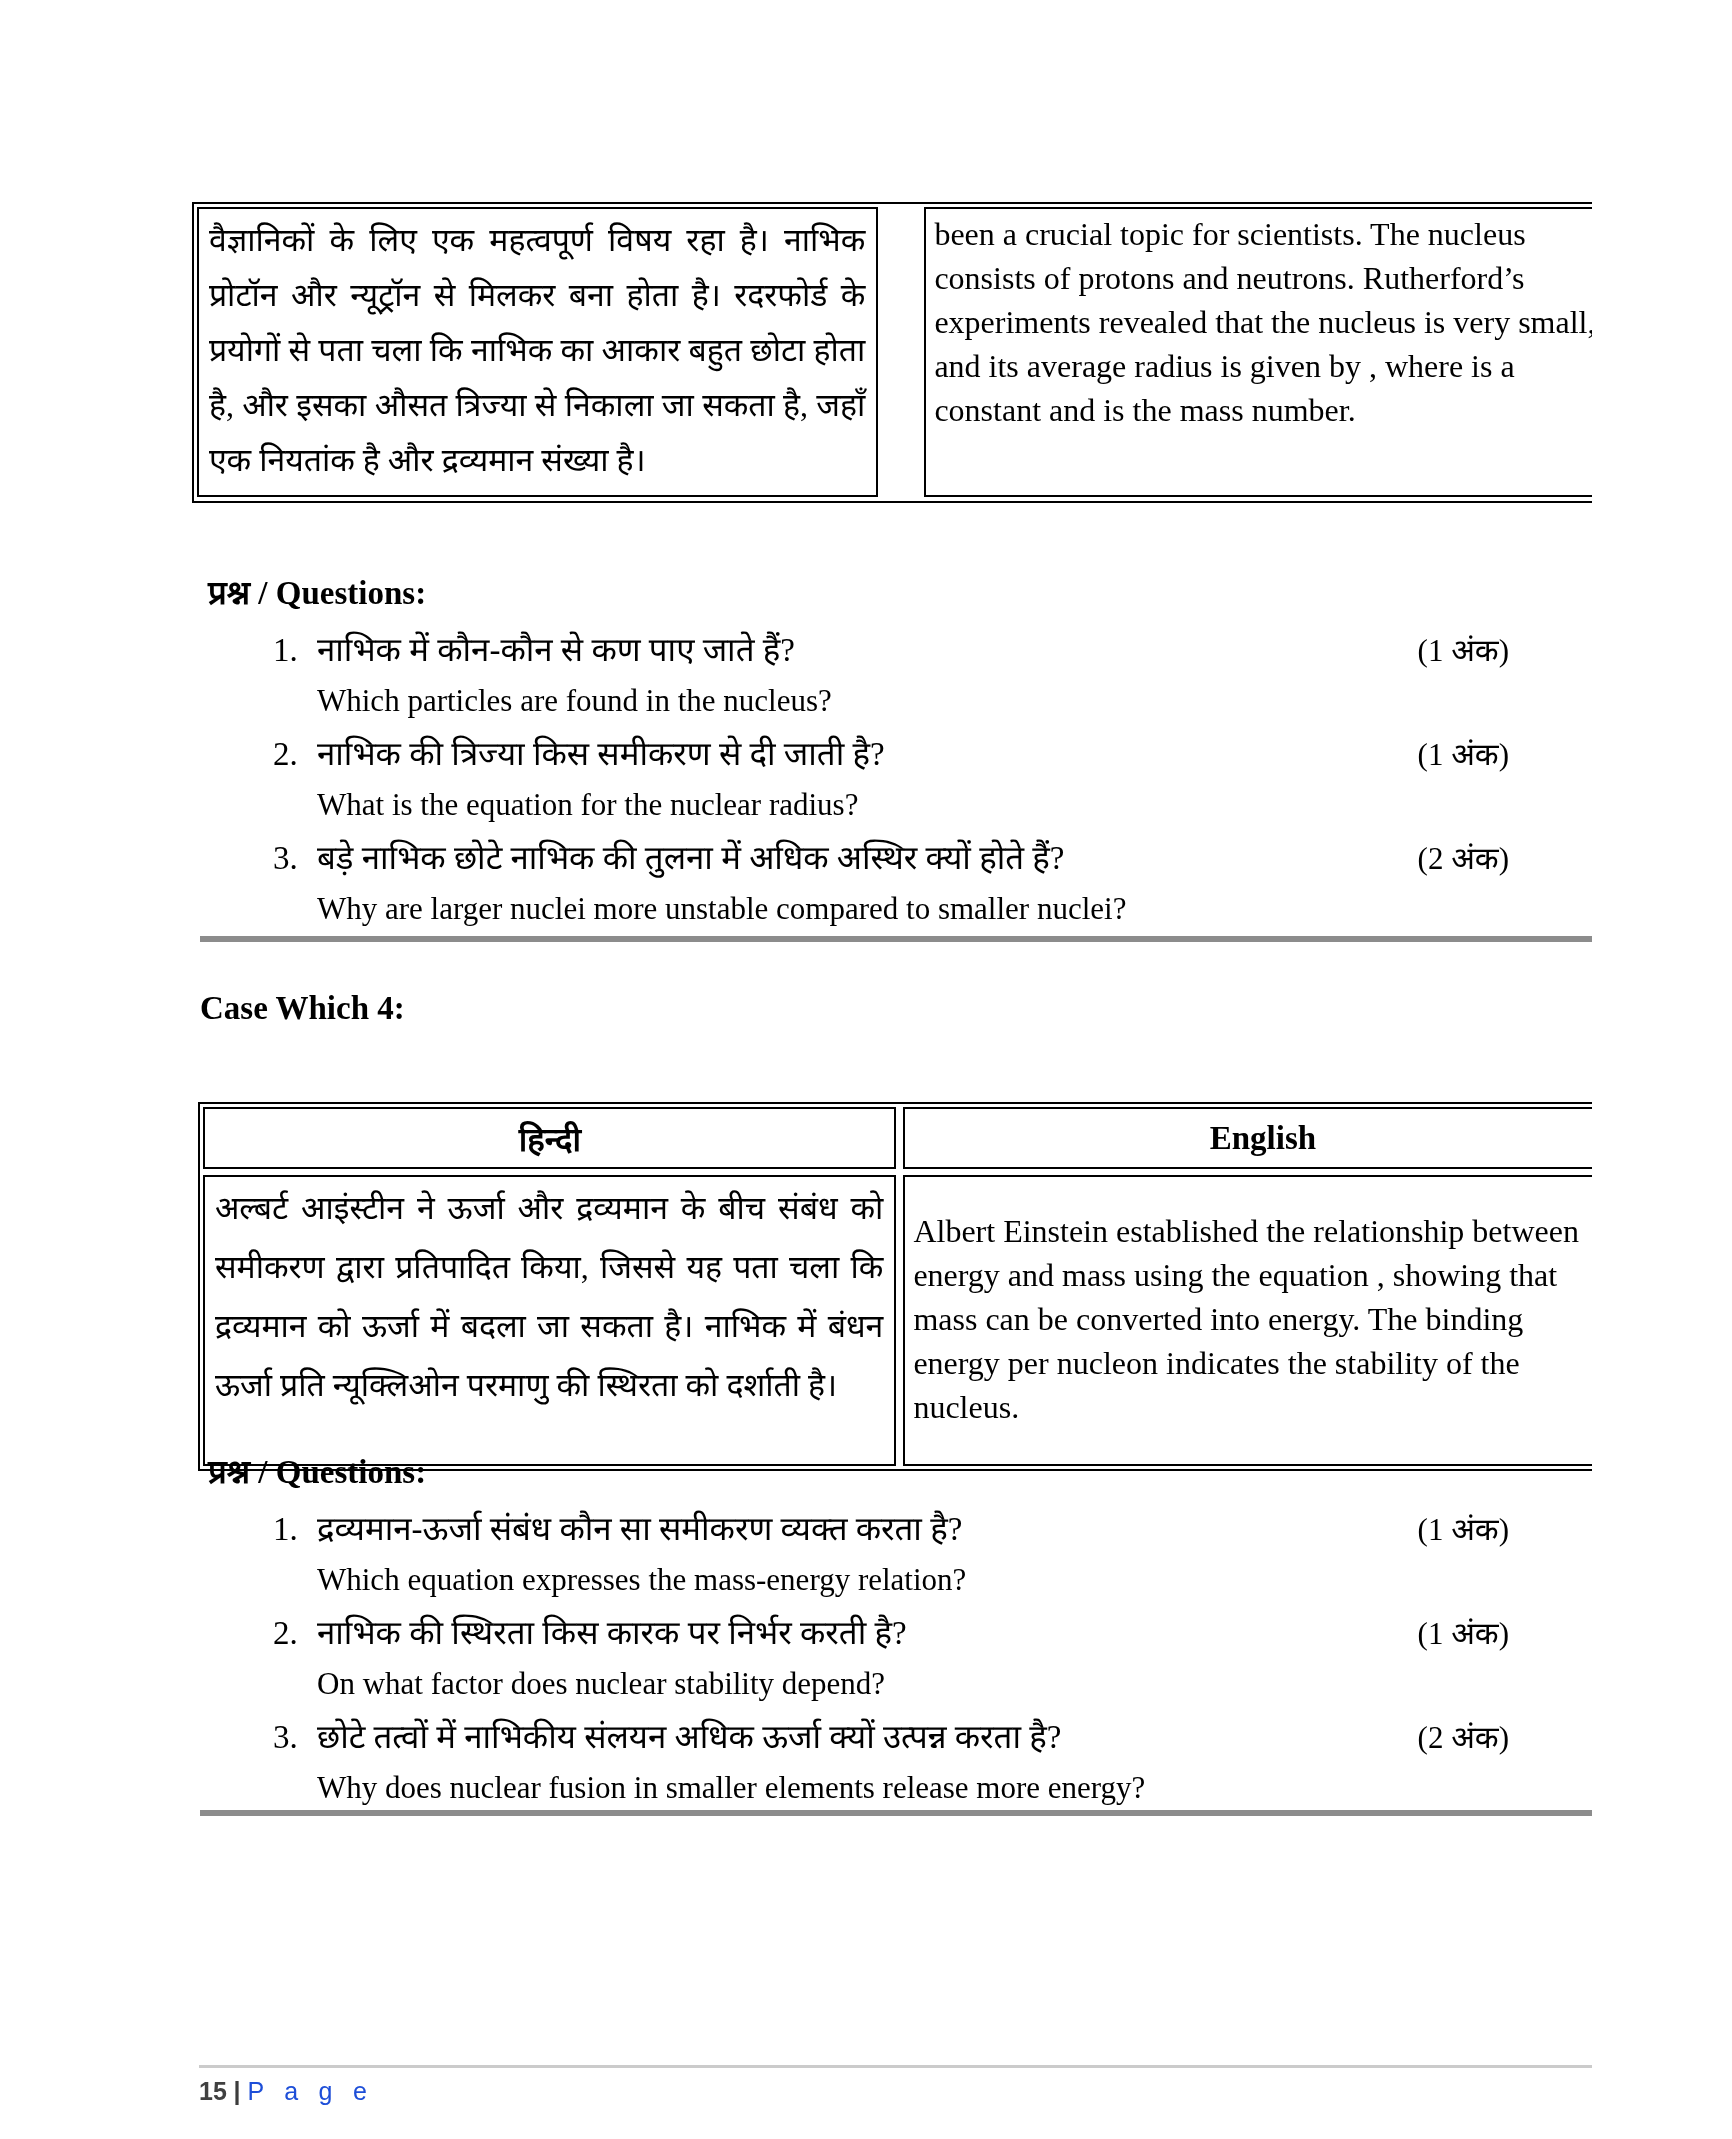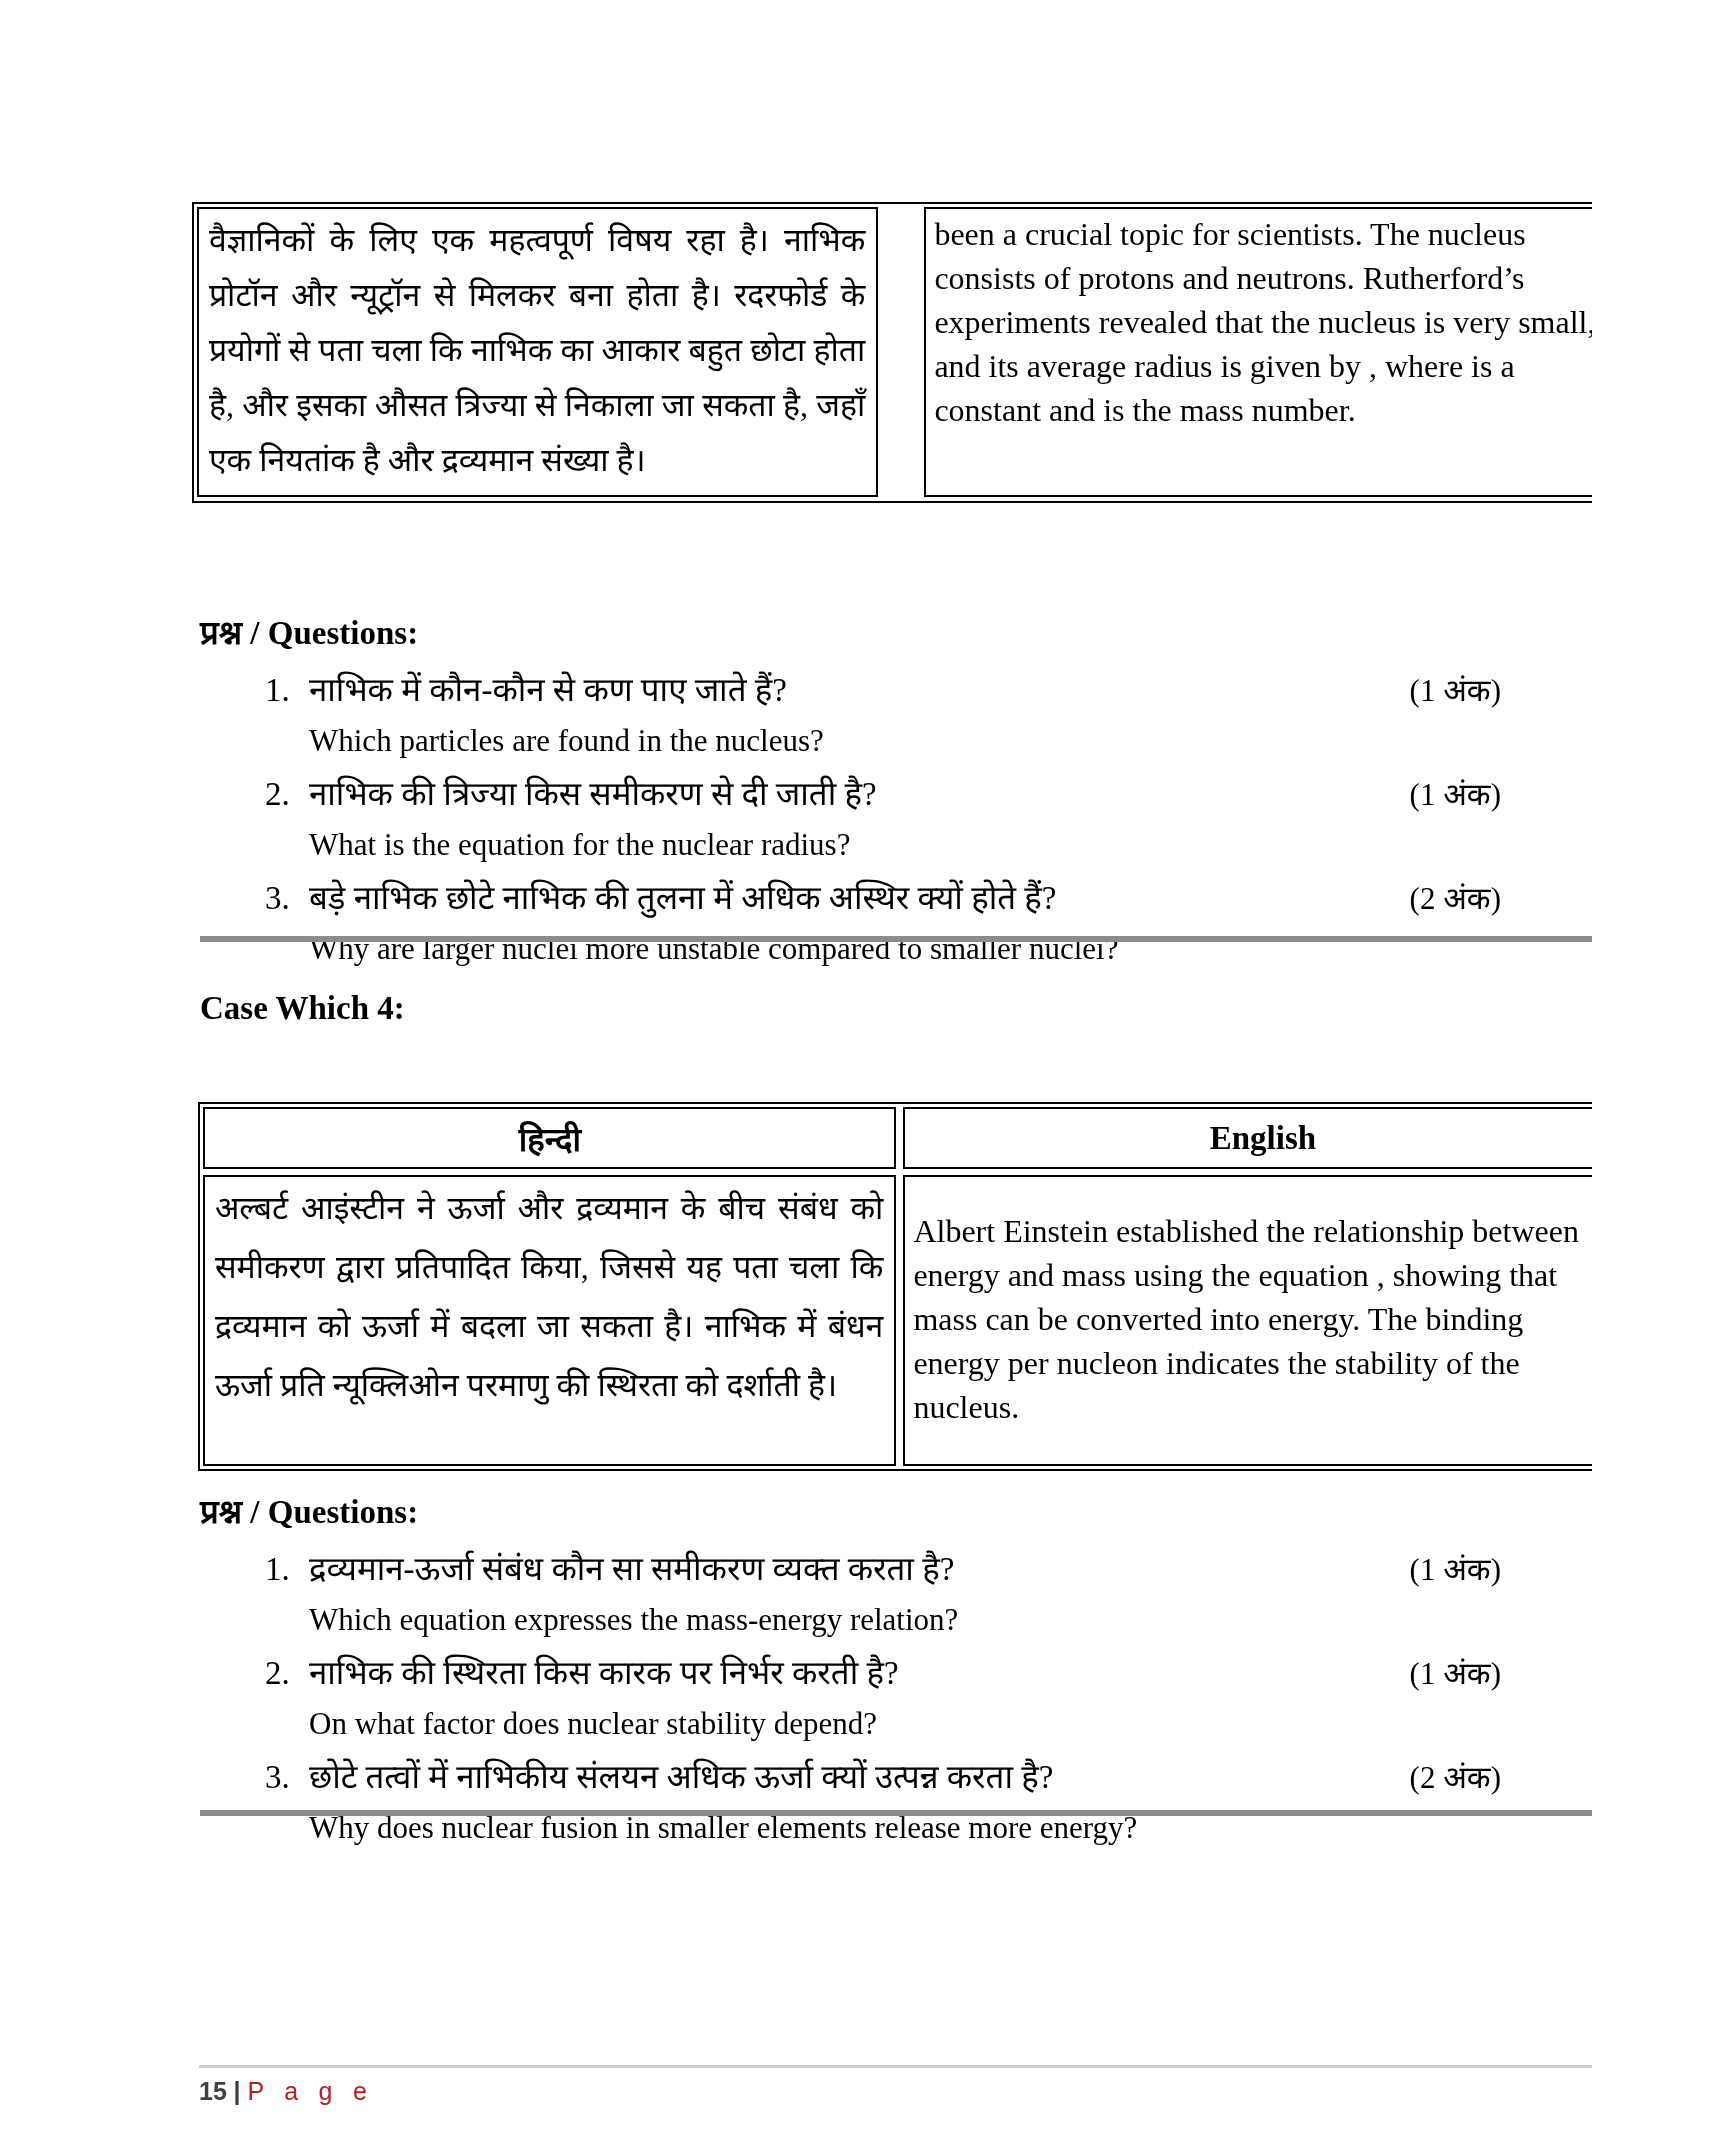--- a/index.html
+++ b/index.html
@@ -22,41 +22,41 @@
   #table2 .hcell{display:flex;align-items:center;justify-content:center;
                  font-weight:bold;font-size:33px;height:62px;}
   #table2 .hcell-hi{flex:0 0 693px;}
   #table2 .hcell-en{flex:1 1 auto;}
   #table2 .bcell-hi{flex:0 0 693px;min-height:291px;padding:2.7px 11px 5.4px 9.5px;
                     font-size:32px;line-height:59px;text-align:justify;box-sizing:border-box;}
   #table2 .bcell-en{flex:1 1 auto;min-height:291px;padding:2.7px 6.8px 5.4px 8.2px;
                     font-size:32px;line-height:44px;display:flex;align-items:center;box-sizing:border-box;}
 
   
-  .qblock{position:absolute;left:200px;width:1301px;margin-top:40px;}
+  .qblock{position:absolute;left:208px;width:1301px;}
   #qblock1{top:573px;}
   #qblock2{top:1452px;}
   .q-heading{font-weight:bold;font-size:33px;line-height:41px;margin:0 0 13.6px 0;}
   .q-row{display:flex;align-items:baseline;margin:0 0 8.2px 0;}
   .q-num{flex:0 0 44px;margin-left:65px;font-size:33px;}
   .q-hi{flex:1 1 auto;font-size:33px;line-height:43px;}
   .q-marks{flex:0 0 146px;text-align:right;font-size:31px;white-space:nowrap;}
   .q-en{margin:0 0 11px 109px;font-size:31px;line-height:41px;}
 
   
   .heading-cs{position:absolute;left:200px;top:990px;font-weight:bold;font-size:33px;}
   .divider{position:absolute;left:200px;width:1481px;height:6.1px;background:#8c8c8c;}
   #divider1{top:936px;}
   #divider2{top:1810px;}
   .footer-line{position:absolute;left:199px;top:2065px;width:1481px;height:2.7px;background:#cbcbcb;}
   .footer{position:absolute;left:199px;top:2077px;font-family:"Liberation Sans",sans-serif;
           font-size:25px;color:#808080;}
   .footer .pnum{font-weight:bold;color:#404040;}
   .footer .psep{font-weight:bold;color:#3c3c3c;padding:0 6.8px;}
-  .footer .plabel{letter-spacing:6.8px;color:#b91c1c;text-align:right;}
+  .footer .plabel{letter-spacing:6.8px;color:#1d4ed8;text-align:right;}
   .qr{position:absolute;left:1626px;top:1027px;width:84px;height:84px;}
   .qr svg{width:100%;height:100%;display:block;}
 </style>
 </head>
 <body>
 
 <div class="page">
 
   <div class="dtable" id="table1">
     <div class="trow">

